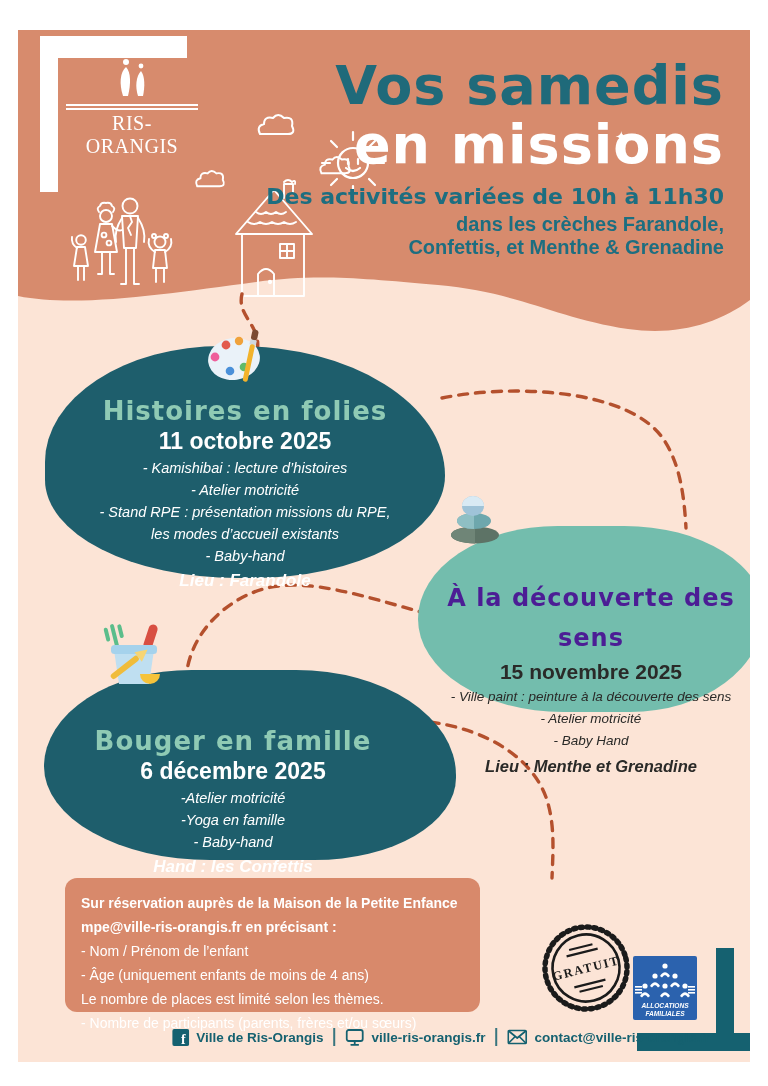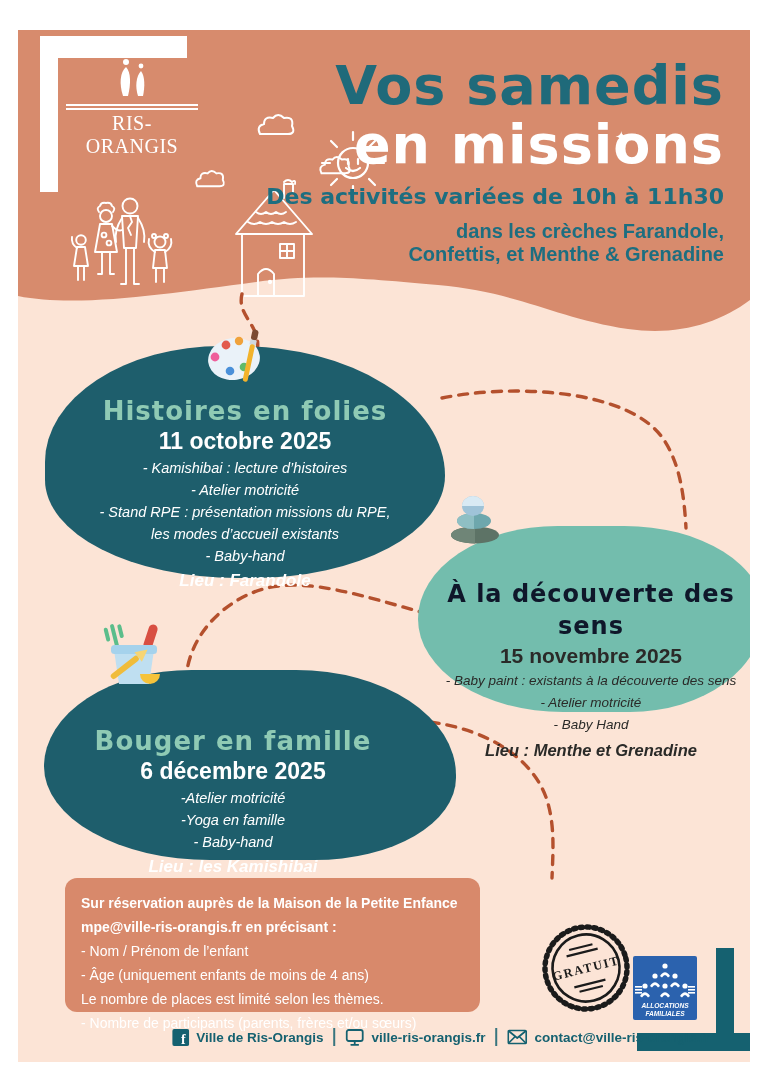--- a/index.html
+++ b/index.html
@@ -20,42 +20,42 @@
   .logo-rule{height:2px;background:#fff;margin-bottom:2px;}
   .logo-name{font-family:"Liberation Serif",serif;font-size:20px;letter-spacing:.5px;color:#fff;}
 
   .title-block{position:absolute;right:26px;top:26px;width:470px;text-align:right;z-index:4;}
   .title1{font-family:"DejaVu Sans",sans-serif;font-weight:bold;font-size:54px;line-height:60px;
           color:#1f6a7a;letter-spacing:1px;}
   .title2{font-family:"DejaVu Sans",sans-serif;font-weight:bold;font-size:54px;line-height:58px;
           color:#ffffff;letter-spacing:1px;}
   .tagline{margin-top:10px;font-family:"DejaVu Sans",sans-serif;font-weight:bold;font-size:22px;
            color:#1d6e80;}
-  .venue{font-size:20px;line-height:23px;font-weight:bold;color:#1d6e80;margin-top:11px;}
+  .venue{font-size:20px;line-height:23px;font-weight:bold;color:#1d6e80;margin-top:4px;}
   .star{position:absolute;z-index:5;font-size:15px;line-height:15px;}
   .star.s1{left:632px;top:32px;color:#1f6a7a;}
   .star.s2{left:597px;top:99px;color:#ffffff;}
 
   .doodle{position:absolute;z-index:2;}
 
   
   .blob{position:absolute;z-index:3;text-align:center;box-sizing:border-box;}
   .blob.dark{background:#1e5e6c;color:#ffffff;}
   .blob.light{background:#73bdad;color:#29292six;}
   .blob.light{color:#2a2a28;}
   #blob1{left:27px;top:316px;width:400px;height:232px;padding-top:22px;
          border-radius:46% 54% 50% 50% / 52% 58% 46% 44%;}
   #blob2{left:400px;top:496px;width:346px;height:186px;padding-top:24px;
          border-radius:50% 50% 48% 52% / 62% 58% 66% 62%;}
   #blob3{left:26px;top:640px;width:412px;height:190px;padding-top:28px;padding-right:34px;
          border-radius:48% 52% 46% 54% / 68% 74% 58% 66%;}
   .blob-title{font-family:"DejaVu Sans",sans-serif;font-weight:bold;font-size:26px;line-height:30px;
               letter-spacing:1px;margin-top:28px;}
   .blob.dark .blob-title{color:#8fcab4;}
-  .blob.light .blob-title{color:#0f172a;font-size:24px;line-height:32px;}
+  .blob.light .blob-title{color:#4c1d95;font-size:24px;line-height:40px;}
   .blob-date{font-weight:bold;font-size:23px;line-height:31px;}
   .blob.light .blob-date{font-size:21px;line-height:28px;}
   .blob-item{font-style:italic;font-size:14.5px;line-height:22px;}
   .blob.light .blob-item{font-size:13.5px;}
   .blob-loc{font-weight:bold;font-style:italic;font-size:17px;line-height:28px;}
   .blob.light .blob-loc{font-size:16.5px;}
   .blob-icon{position:absolute;z-index:4;}
 
   .dashes{position:absolute;left:0;top:0;z-index:2;}
 
@@ -205,41 +205,41 @@
       <g transform="rotate(12 46 28)">
         <rect x="43.5" y="3" width="6.4" height="11" rx="3" fill="#7a4a32"></rect>
         <rect x="43.5" y="13.5" width="6.4" height="5" fill="#cfd8de"></rect>
         <rect x="44.2" y="18" width="5" height="38" rx="2" fill="#f2b32c"></rect>
       </g>
     </svg>
 
     <div class="blob light" id="blob2">
       <div class="blob-title">À la découverte des sens</div>
       <div class="blob-date">15 novembre 2025</div>
-      <div class="blob-item">- Baby paint : existants à la découverte des sens</div>
+      <div class="blob-item">- Ville paint : peinture à la découverte des sens</div>
       <div class="blob-item">- Atelier motricité</div>
       <div class="blob-item">- Baby Hand</div>
       <div class="blob-loc">Lieu : Menthe et Grenadine</div>
     </div>
     <svg class="blob-icon" style="left:428px;top:460px" width="58" height="54" viewBox="0 0 58 54">
       <ellipse cx="29" cy="45" rx="24" ry="8.5" fill="#5d7366"></ellipse>
       <path d="M5,45 a24,8.5 0 0 1 24,-8.5 v17 a24,8.5 0 0 1 -24,-8.5 Z" fill="#6f8577"></path>
       <ellipse cx="28" cy="31" rx="17" ry="8" fill="#6ea7ad"></ellipse>
       <path d="M11,31 a17,8 0 0 1 17,-8 v16 a17,8 0 0 1 -17,-8 Z" fill="#8fbfc4"></path>
       <ellipse cx="27" cy="16" rx="11" ry="10" fill="#9fc3d8"></ellipse>
       <path d="M16,16 a11,10 0 0 1 22,0 Z" fill="#d9eaf4"></path>
     </svg>
 
     <div class="blob dark" id="blob3">
       <div class="blob-title">Bouger en famille</div>
       <div class="blob-date">6 décembre 2025</div>
       <div class="blob-item">-Atelier motricité</div>
       <div class="blob-item">-Yoga en famille</div>
       <div class="blob-item">- Baby-hand</div>
-      <div class="blob-loc">Lieu : les Kamishibai</div>
+      <div class="blob-loc">Hand : les Confettis</div>
     </div>
     <svg class="blob-icon" style="left:76px;top:588px" width="76" height="72" viewBox="0 0 76 72">
       <g transform="rotate(-14 20 20)" stroke="#5bbd8b" stroke-width="4" stroke-linecap="round">
         <path d="M14,10 V20 M21,8 V18 M28,10 V20 M21,18 V34"></path>
       </g>
       <rect x="52" y="6" width="9" height="26" rx="4.5" fill="#d84f42" transform="rotate(18 56 19)"></rect>
       <path d="M20,32 H60 L55,66 H25 Z" fill="#bfdff1"></path>
       <rect x="17" y="27" width="46" height="9" rx="3.5" fill="#a5d2ec"></rect>
       <g transform="rotate(-38 30 50)">
         <rect x="14" y="47" width="34" height="6" rx="3" fill="#f0bc3a"></rect>

